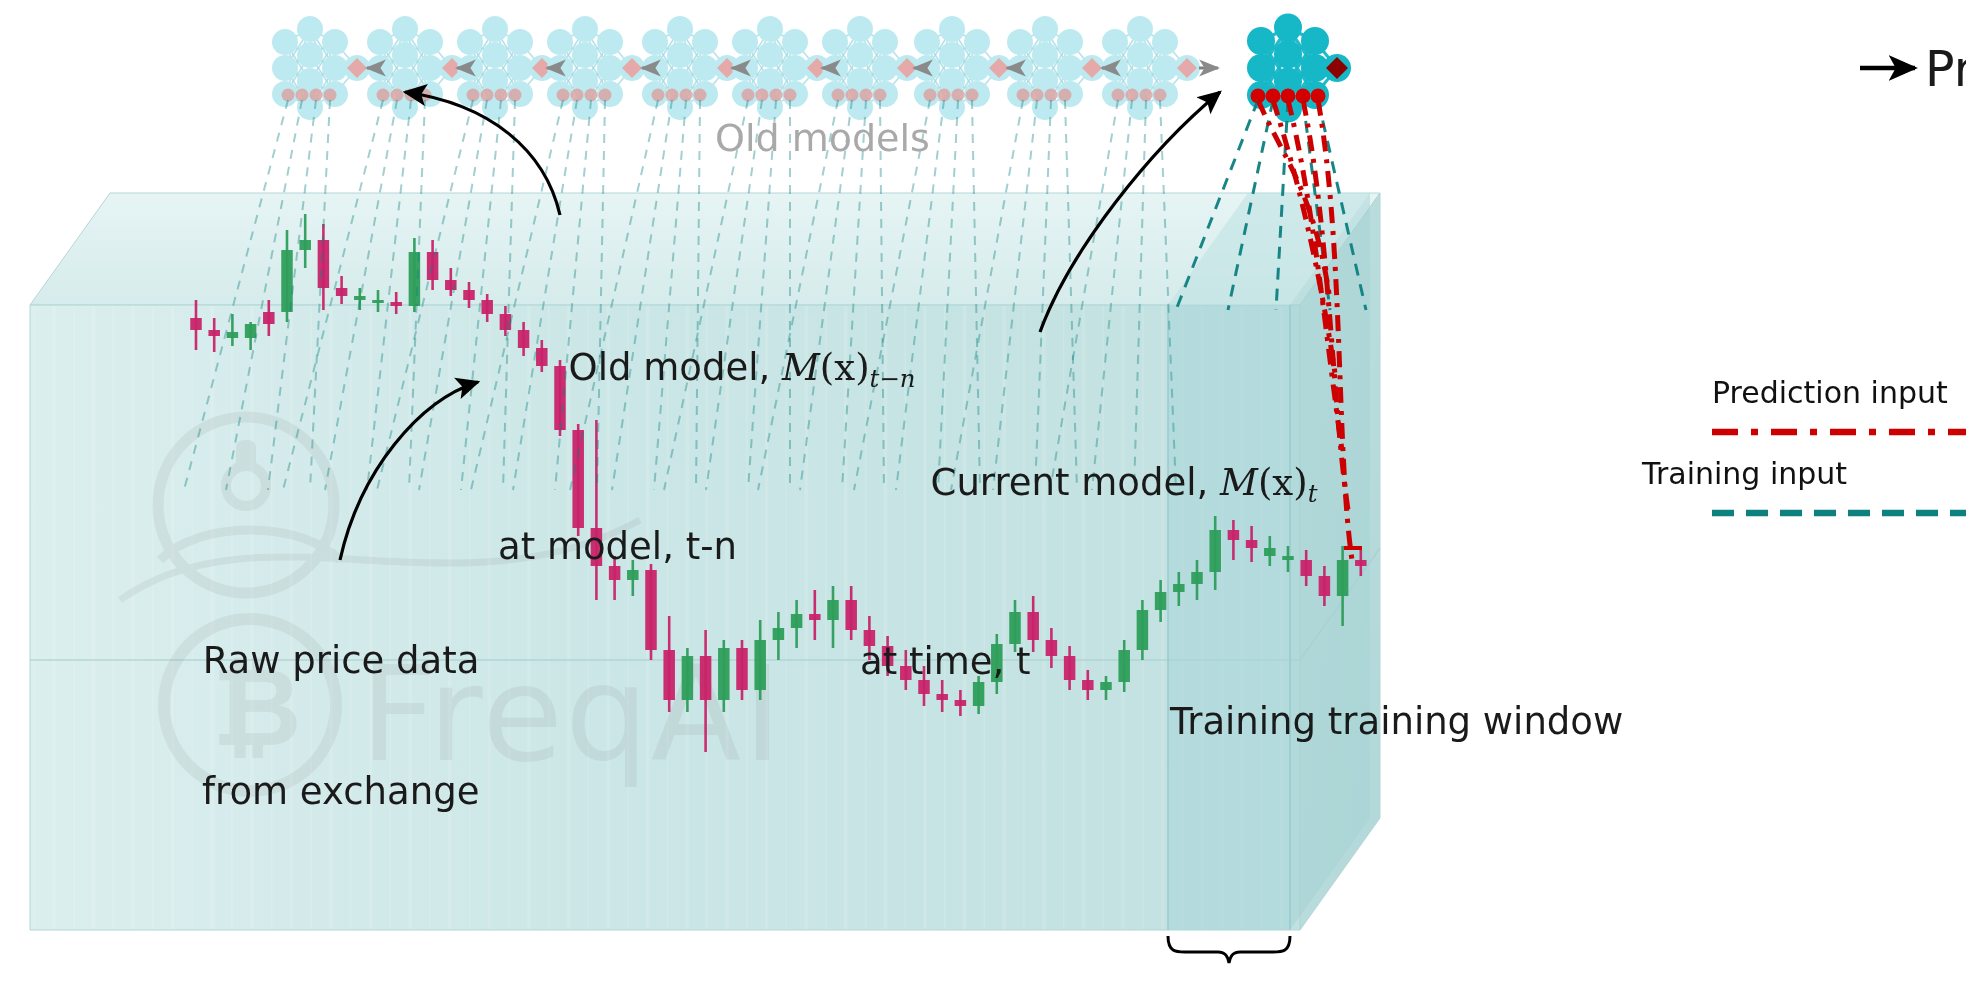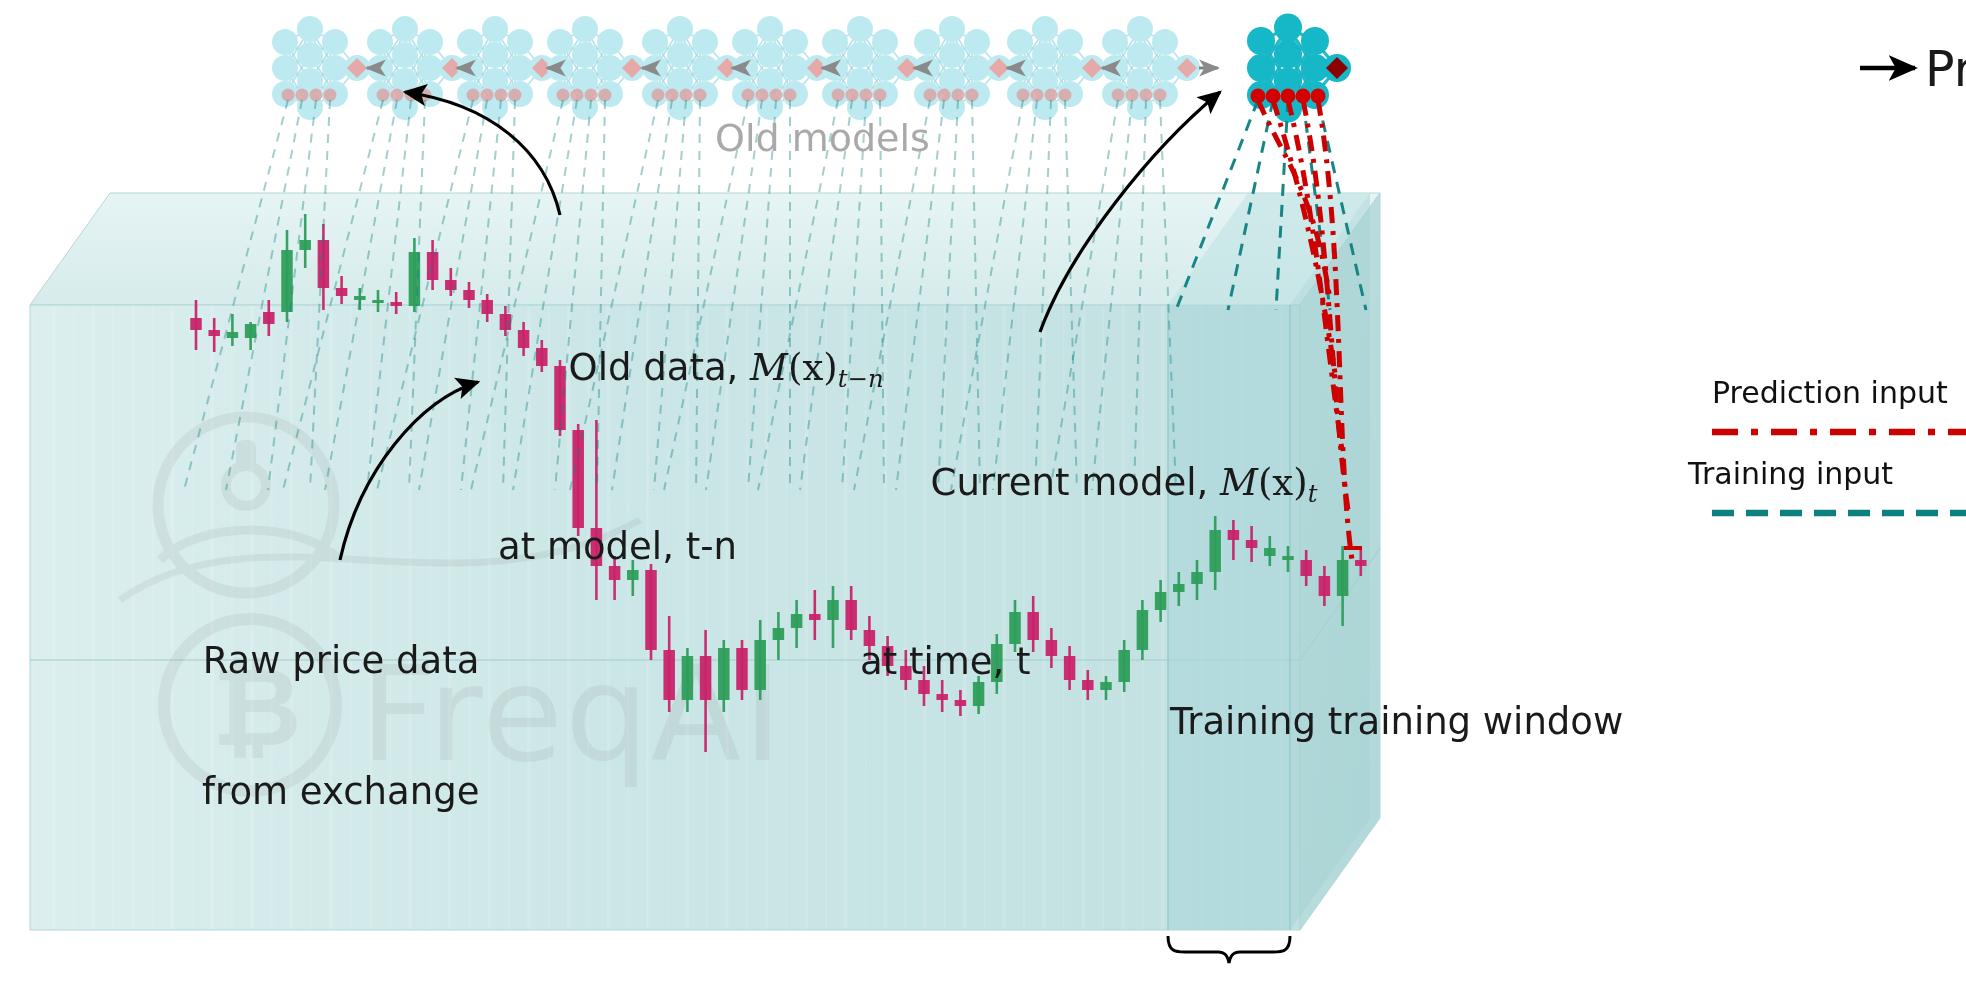--- a/index.html
+++ b/index.html
@@ -860,35 +860,35 @@
       <line id="legend-line-1" x1="1712" y1="513" x2="1966" y2="513" stroke-width="6.5" stroke-linecap="butt" stroke="#0d8080" stroke-dasharray="22 12"></line>
     </g>
   </svg>
 
   <div class="lbl lbl-gray" style="left:715px;top:116px;font-size:38px;">Old models</div>
 
   <div class="lbl" style="left:1925px;top:41px;font-size:49px;">Prediction</div>
 
   <div class="lbl" style="left:498px;top:215px;font-size:37px;">
     <div>
-      <span>Old data, </span><span class="mathit">M</span><span class="mathup">(x)</span><span class="mathit sub">t−n</span>
+      <span>Old model, </span><span class="mathit">M</span><span class="mathup">(x)</span><span class="mathit sub">t−n</span>
     </div>
     <div>at model, t-n</div>
   </div>
 
   <div class="lbl" style="left:860px;top:330px;font-size:37px;">
     <div>
       <span>Current model, </span><span class="mathit">M</span><span class="mathup">(x)</span><span class="mathit sub">t</span>
     </div>
     <div>at time, t</div>
   </div>
 
   <div class="lbl" style="left:202px;top:552px;font-size:37px;text-align:right;">
     <div>Raw price data</div>
     <div>from exchange</div>
   </div>
 
   <div class="lbl" style="left:1170px;top:700px;font-size:37px;">Training training window</div>
 
   <div class="legend-text" id="legend-label-0" style="left:1712px;top:375px;font-size:30px;">Prediction input</div>
-  <div class="legend-text" id="legend-label-1" style="left:1688px;top:456px;font-size:30px;">Training input</div>
+  <div class="legend-text" id="legend-label-1" style="left:1642px;top:456px;font-size:30px;">Training input</div>
 
 </div>
 
 </body></html>

